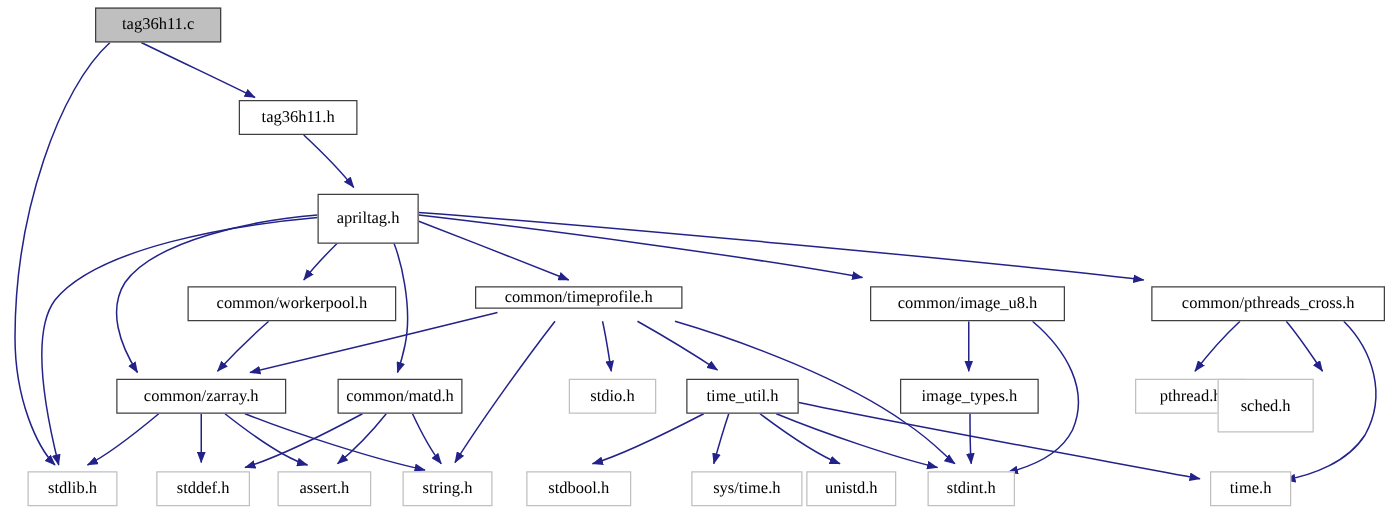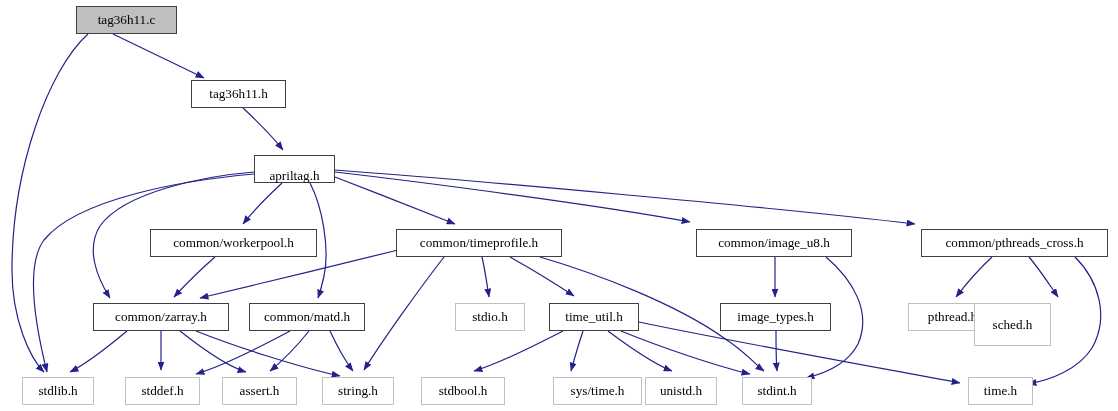--- a/index.html
+++ b/index.html
@@ -102,39 +102,39 @@
       </g>
   </svg>
 
   <div id="nodes">
       <div class="node root" style="left: 76px; top: 6px; width: 101px; height: 28px;">
         <span>tag36h11.c</span>
       </div>
       <div class="node internal" style="left: 191px; top: 80px; width: 95px; height: 28px;">
         <span>tag36h11.h</span>
       </div>
-      <div class="node internal" style="left: 254px; top: 155px; width: 81px; height: 28px; align-items: flex-end;">
+      <div class="node internal" style="left: 254px; top: 155px; width: 81px; height: 40px;">
         <span>apriltag.h</span>
       </div>
       <div class="node internal" style="left: 150px; top: 229px; width: 167px; height: 28px;">
         <span>common/workerpool.h</span>
       </div>
-      <div class="node internal" style="left: 396px; top: 229px; width: 166px; height: 28px;">
+      <div class="node internal" style="left: 380px; top: 229px; width: 166px; height: 18px;">
         <span>common/timeprofile.h</span>
       </div>
       <div class="node internal" style="left: 696px; top: 229px; width: 156px; height: 28px;">
         <span>common/image_u8.h</span>
       </div>
       <div class="node internal" style="left: 921px; top: 229px; width: 187px; height: 28px; text-align: right;">
         <span>common/pthreads_cross.h</span>
       </div>
       <div class="node internal" style="left: 93px; top: 303px; width: 136px; height: 28px;">
         <span>common/zarray.h</span>
       </div>
-      <div class="node internal" style="left: 249px; top: 303px; width: 116px; height: 28px;">
+      <div class="node internal" style="left: 270px; top: 303px; width: 100px; height: 28px;">
         <span>common/matd.h</span>
       </div>
       <div class="node external" style="left: 455px; top: 303px; width: 70px; height: 28px;">
         <span>stdio.h</span>
       </div>
       <div class="node internal" style="left: 549px; top: 303px; width: 90px; height: 28px;">
         <span>time_util.h</span>
       </div>
       <div class="node internal" style="left: 720px; top: 303px; width: 111px; height: 28px;">
         <span>image_types.h</span>

